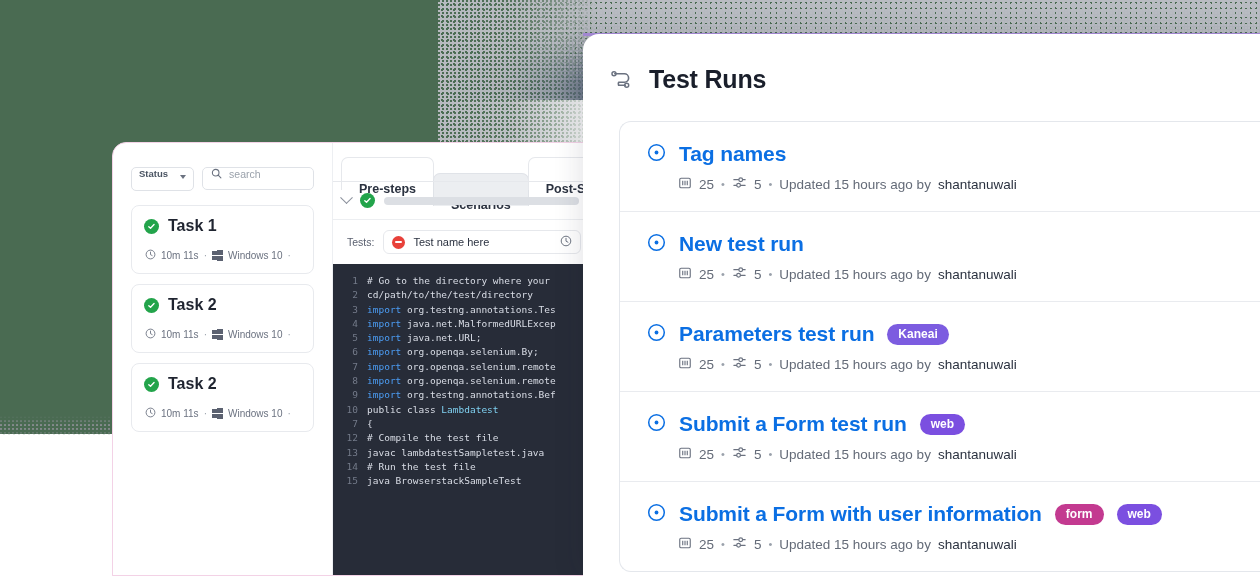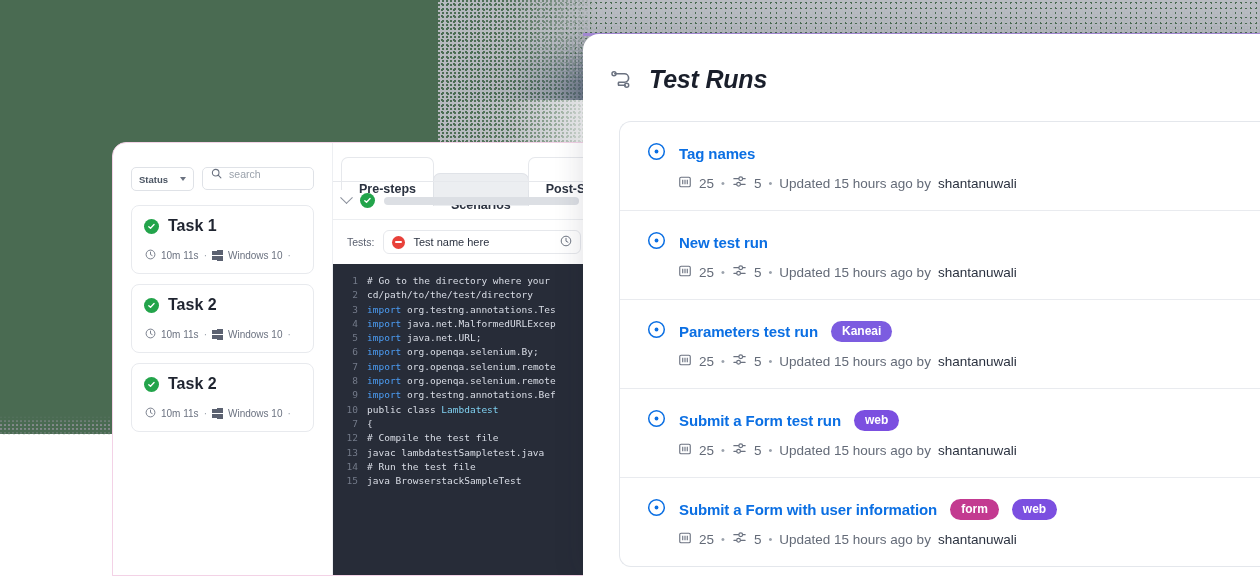--- a/index.html
+++ b/index.html
@@ -62,21 +62,21 @@
     background: #ffffff;
     border: 1px solid #f3d2e6;
     border-radius: 14px 0 0 0;
     overflow: hidden;
   }
   .left-inner { display: flex; height: 100%; }
   .tasks-col { width: 219px; padding: 24px 18px 0 18px; flex: 0 0 219px; }
 
   .filter-row { display: flex; gap: 8px; margin-bottom: 14px; }
   .status-select {
-    display: flex; align-items: center; gap: 12px;
+    display: flex; align-items: flex-end; gap: 12px;
     height: 23px; padding: 11px 7px;
     border: 1px solid #dfe2e7; border-radius: 5px;
     font-size: 9.5px; color: #4b5563; font-weight: 600; background:#fff;
   }
   .caret { width: 0; height: 0; border-left: 3.5px solid transparent; border-right: 3.5px solid transparent; border-top: 4.5px solid #6b7280; }
   .search-box {
     display: flex; align-items: flex-start; gap: 7px; flex: 1;
     height: 23px; padding: 0 8px;
     border: 1px solid #dfe2e7; border-radius: 5px; background:#fff;
   }
@@ -141,32 +141,32 @@
   .kw { color: #4c9df5; }
   .cls { color: #7fd0f0; }
 
   
   .panel-right {
     position: absolute; left: 583px; top: 34px; width: 677px; height: 542px;
     background: #ffffff; border-radius: 16px 0 0 0;
     box-shadow: -6px 0 26px rgba(25,30,45,.10);
     overflow: hidden;
   }
-  .tr-header { display: flex; align-items: center; gap: 15px; padding: 31px 0 0 26px; font-style: italic; }
+  .tr-header { display: flex; align-items: center; gap: 15px; padding: 31px 0 0 26px; }
   .tr-title { font-size: 25px; font-weight: 700; color: #1a1f2b; letter-spacing: -0.2px; }
 
   .tr-list {
     margin: 27px 0 0 36px; border: 1px solid #e4e7ec; border-right: none;
     border-radius: 12px 0 0 12px; background: #fff; overflow: hidden;
   }
   .tr-item { padding: 20px 0 18px 27px; }
   .tr-item + .tr-item { border-top: 1px solid #e9ebef; }
   .tr-row1 { display: flex; align-items: center; gap: 13px; }
   .target-icon { flex: 0 0 19px; }
-  .tr-name { font-size: 15px; font-weight: 700; color: #0b6fe3; letter-spacing: -0.1px; white-space: nowrap; }
+  .tr-name { font-size: 21px; font-weight: 700; color: #0b6fe3; letter-spacing: -0.1px; white-space: nowrap; }
   .tag {
     display: inline-block; padding: 3px 11px 4px; border-radius: 999px;
     font-size: 12px; font-weight: 700; color: #fff; white-space: nowrap;
   }
   .tr-row2 { display: flex; align-items: center; gap: 7px; margin: 9px 0 0 31px;
     font-size: 13.5px; color: #646b78; white-space: nowrap; }
   .tr-row2 .dot { color: #9aa1ab; font-size: 11px; }
   .tr-user { color: #2b3240; }
   .cnt { color: #646b78; }
 </style>

